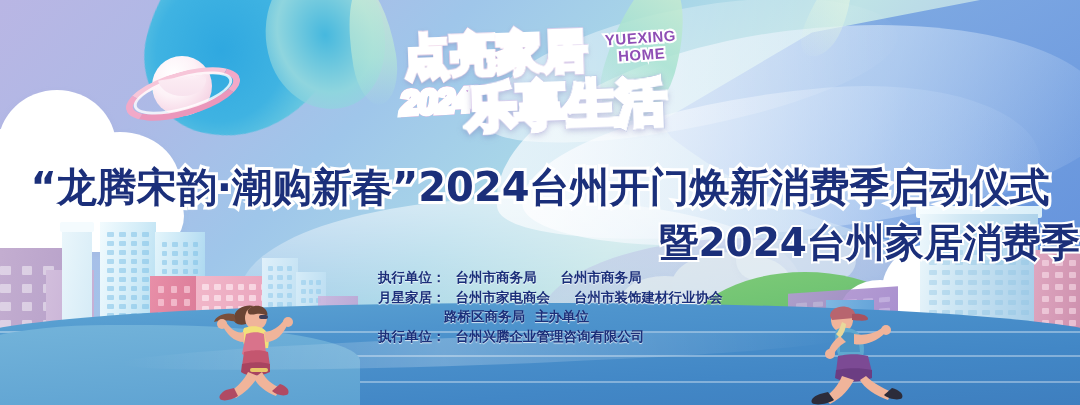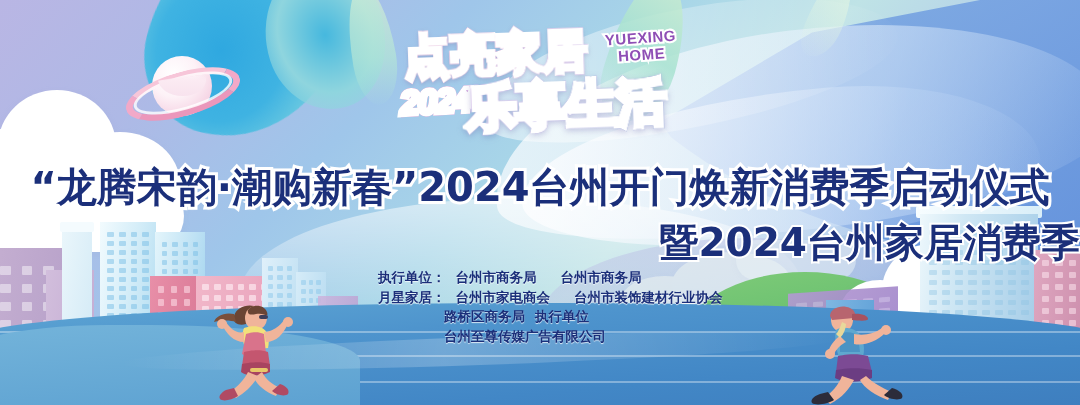--- a/index.html
+++ b/index.html
@@ -1026,20 +1026,20 @@
   <div class="title-sub">暨2024台州家居消费季</div>
 
   <div class="org">
     <div class="row">
       <span class="lbl">执行单位：</span><span class="gap-s"></span><span>台州市商务局</span><span class="gap"></span><span>台州市商务局</span>
     </div>
     <div class="row">
       <span class="lbl">月星家居：</span><span class="gap-s"></span><span>台州市家电商会</span><span class="gap"></span><span>台州市装饰建材行业协会</span>
     </div>
     <div class="row">
-      <span class="indent"></span><span>路桥区商务局</span><span class="gap-s"></span><span>执行单位</span>
+      <span class="indent"></span><span>路桥区商务局</span><span class="gap-s"></span><span>主办单位</span>
     </div>
     <div class="row">
-      <span class="indent"></span><span>台州至尊传媒广告有限公司</span>
+      <span class="lbl">执行单位：</span><span class="gap-s"></span><span>台州兴腾企业管理咨询有限公司</span>
     </div>
   </div>
 
 </div>
 
 </body></html>

